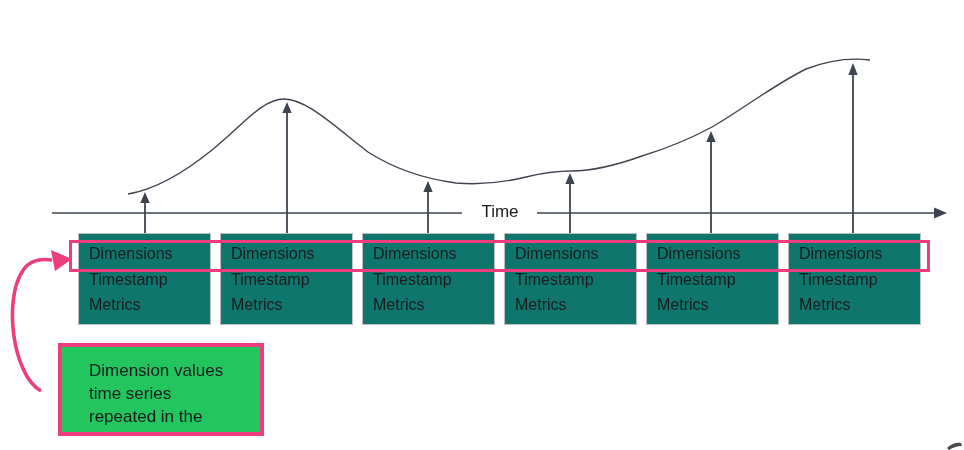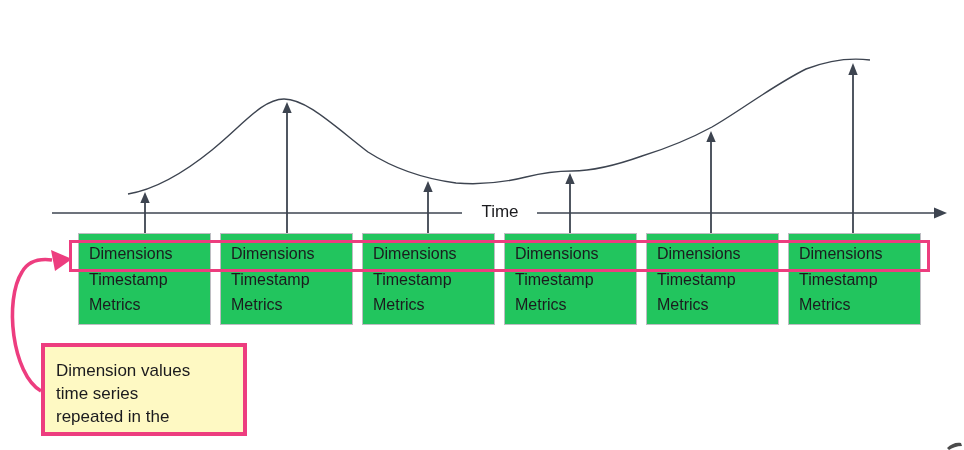--- a/index.html
+++ b/index.html
@@ -39,45 +39,45 @@
   .cards {
     position: absolute;
     left: 78px; top: 233px;
     display: flex;
     gap: 9px;
     z-index: 2;
   }
   .card {
     box-sizing: border-box;
     width: 133px; height: 92px;
-    background: #22c55e;
+    background: #0f766e;
     border: 1px solid var(--card-border);
     padding: 7px 2px 0 10px;
     font-size: 16px;
     line-height: 25.5px;
     color: var(--text);
     white-space: nowrap;
   }
   .hl {
     position: absolute;
     left: 69px; top: 240px;
     width: 861px; height: 32px;
     box-sizing: border-box;
     border: 3.5px solid var(--accent-pink);
     background: transparent;
     z-index: 3;
   }
   .callout {
     position: absolute;
-    left: 41px; top: 343px;
+    left: 58px; top: 343px;
     width: 206px; height: 93px;
     box-sizing: border-box;
     border: 4px solid var(--accent-pink);
-    background: #fef9c3;
-    padding: 12px 0 0 11px;
+    background: #22c55e;
+    padding: 12px 0 0 27px;
     font-size: 17px;
     line-height: 23px;
     color: var(--text);
     z-index: 4;
   }
   .callout span { display: block; }
 </style>
 </head>
 <body>
 

